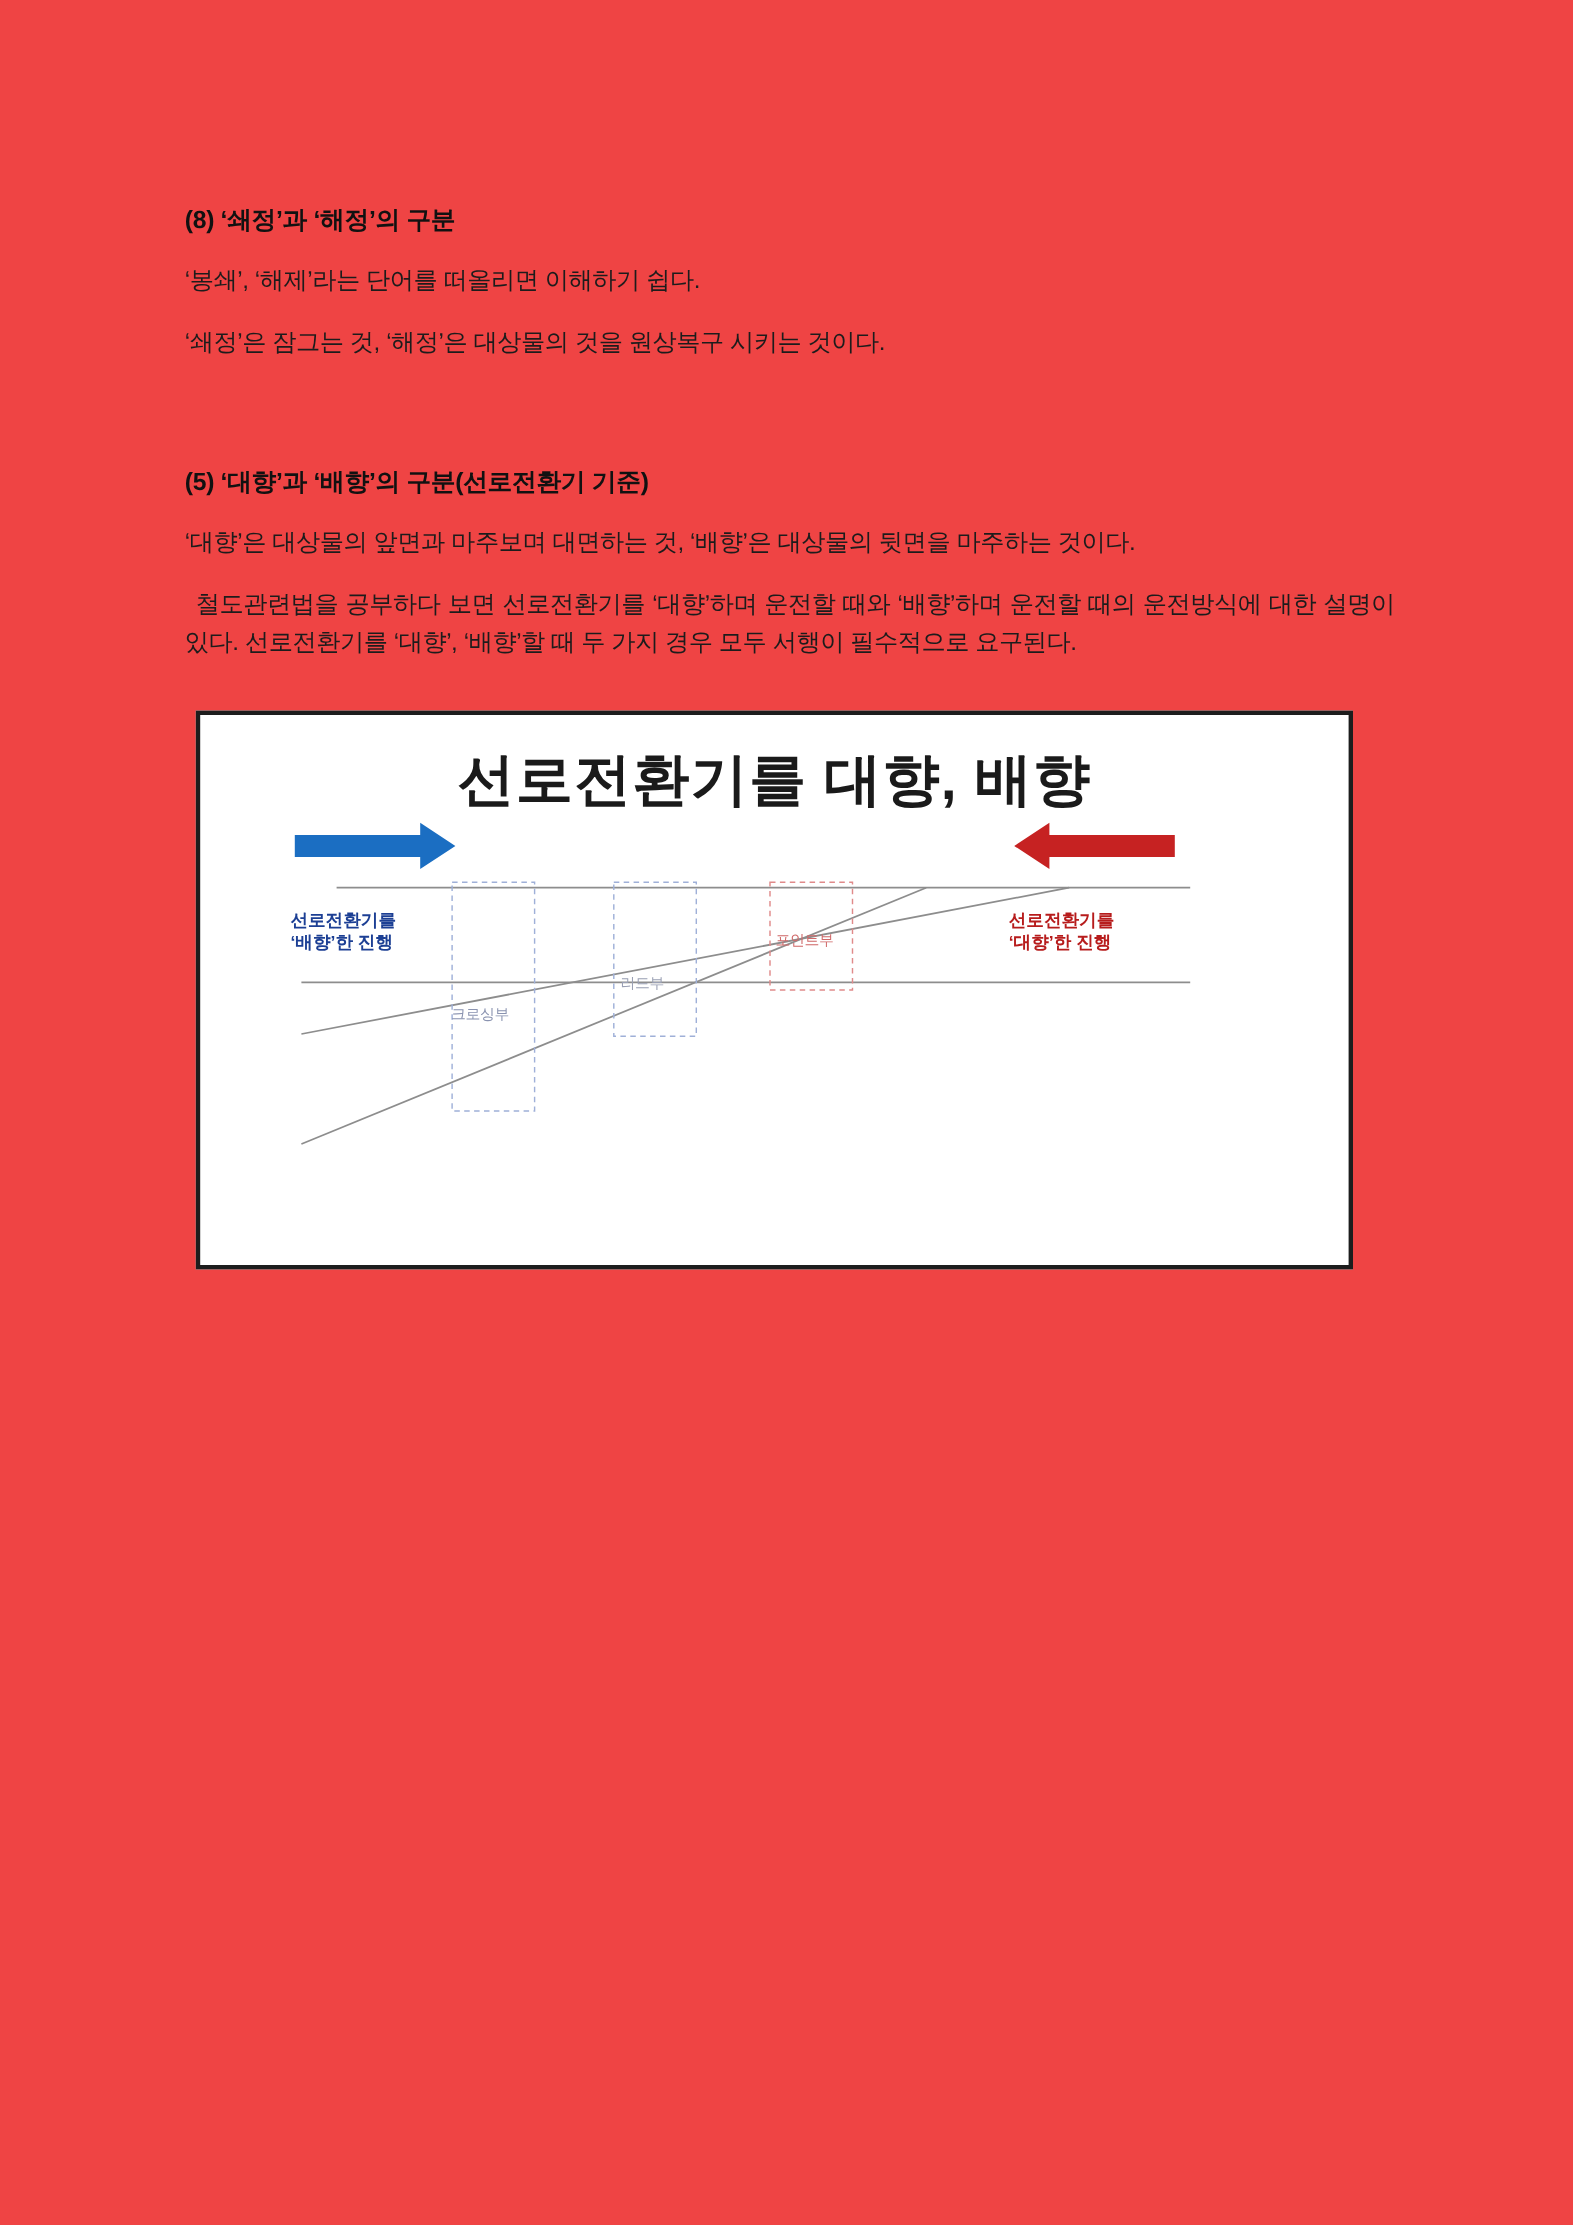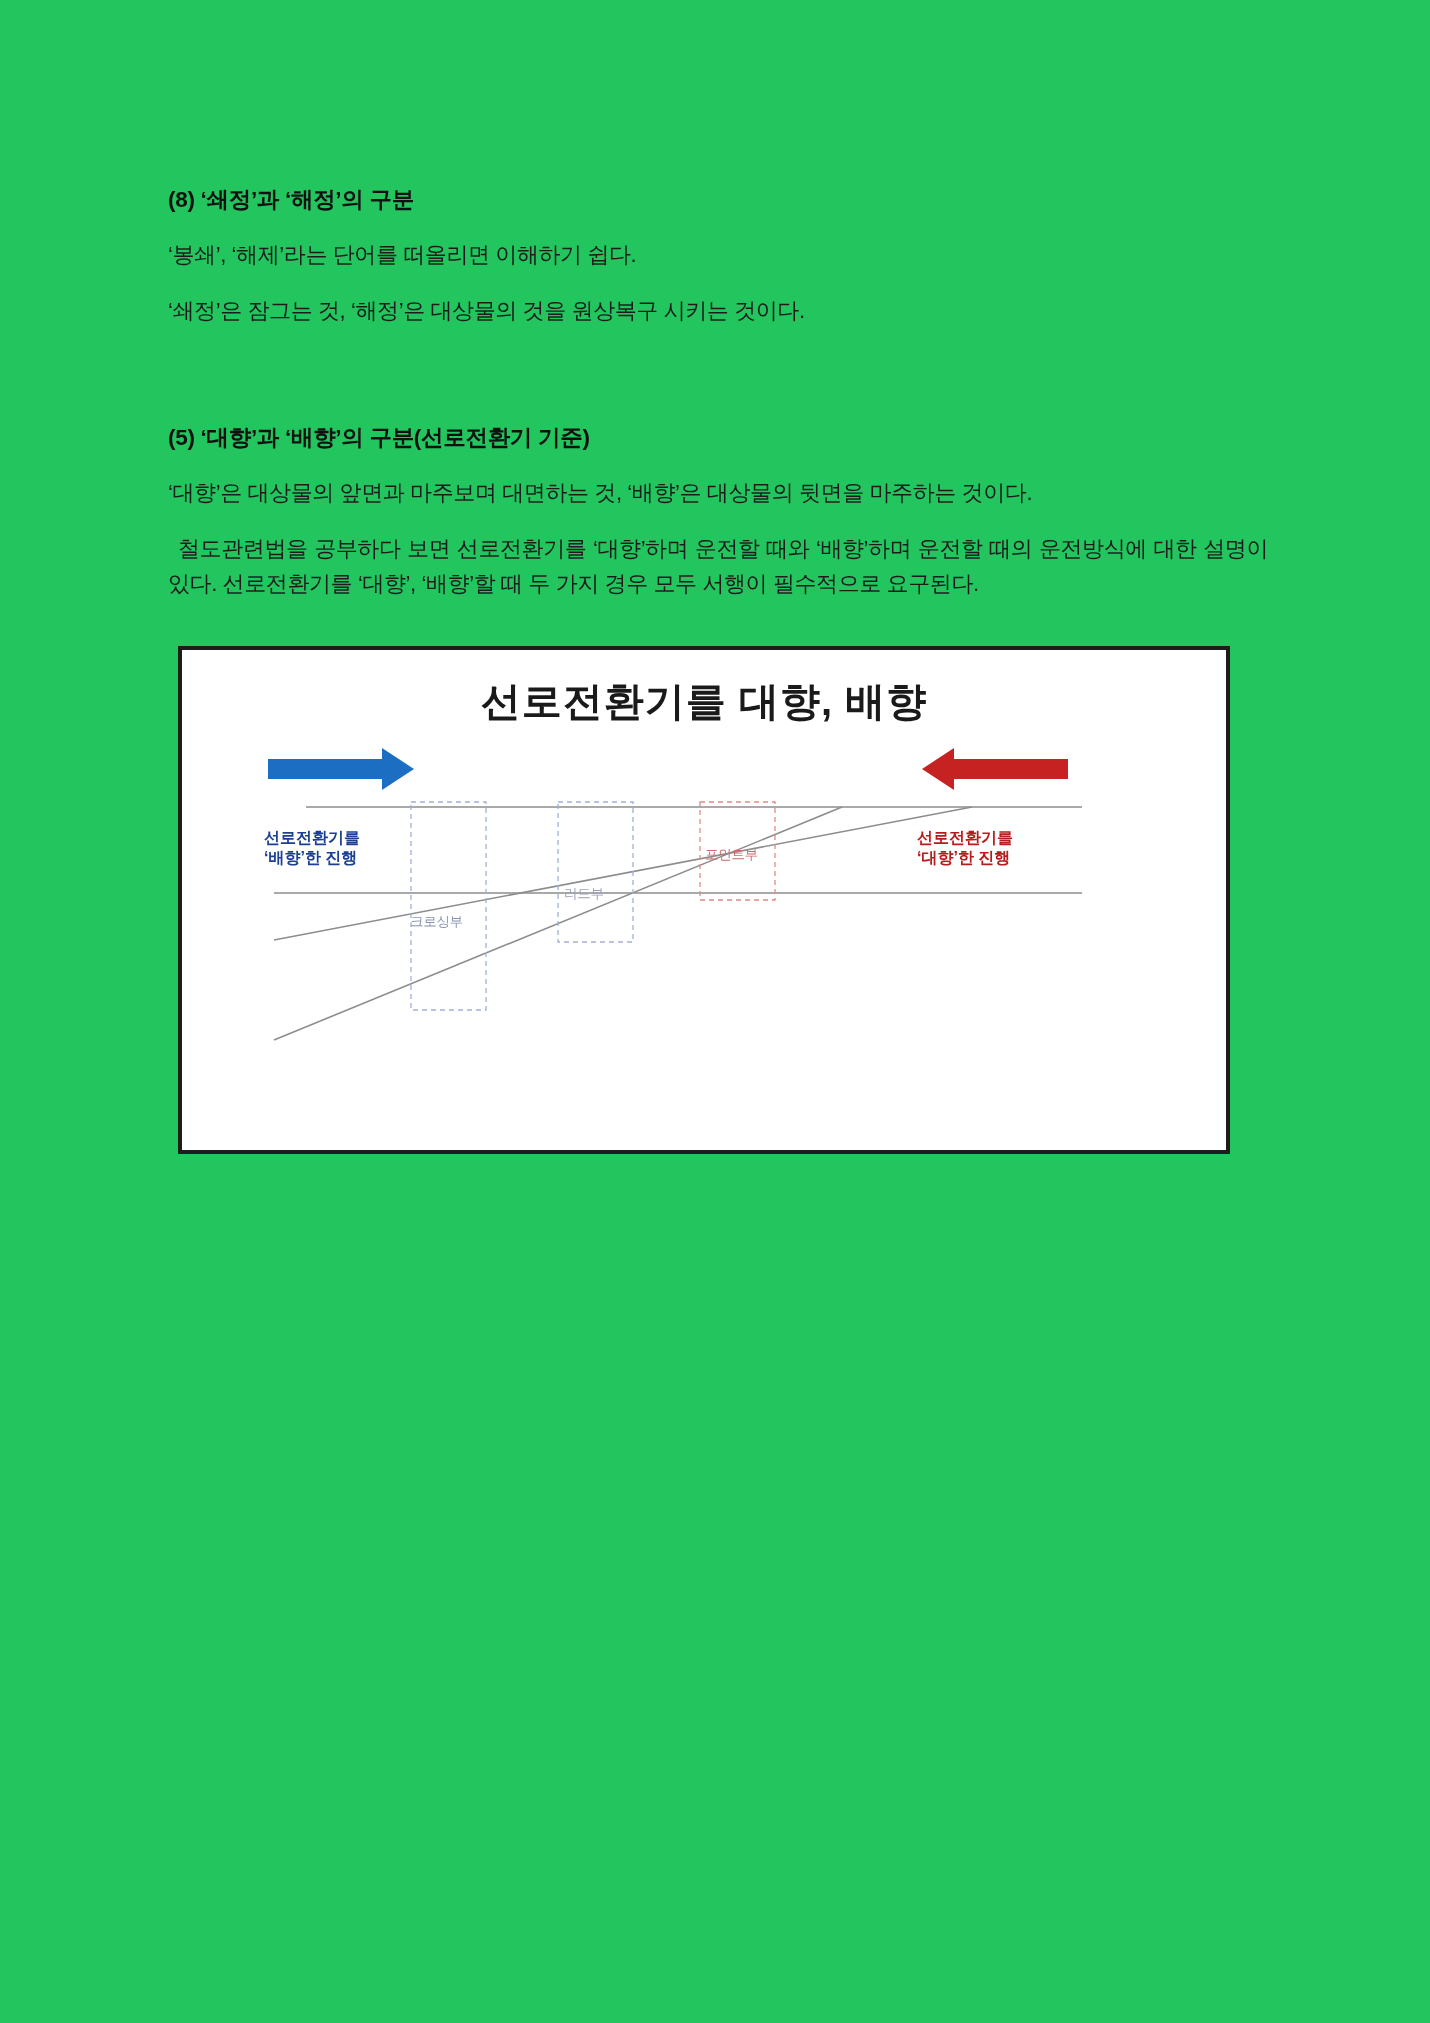--- a/index.html
+++ b/index.html
@@ -11,21 +11,21 @@
     width: 1430px;
     height: 2023px;
     font-family: "Liberation Sans", sans-serif;
     color: #1a1a1a;
     position: relative;
     overflow: hidden;
   }
   .page {
     position: absolute;
     inset: 0;
-    background: #22c55e;
+    background: #ef4444;
   }
   .content {
     position: absolute;
     left: 168px;
     top: 185px;
     width: 1100px;
   }
 
   
   .section {
@@ -68,21 +68,21 @@
     border: 4px solid #1d1d1d;
     background: #ffffff;
     box-sizing: border-box;
   }
   .fig-title {
     position: absolute;
     top: 24px;
     left: 0;
     right: 0;
     text-align: center;
-    font-size: 40px;
+    font-size: 52px;
     font-weight: 700;
     color: #1a1a1a;
     letter-spacing: 1px;
   }
   .fig-svg {
     position: absolute;
     left: 0;
     top: 0;
     width: 100%;
     height: 100%;

